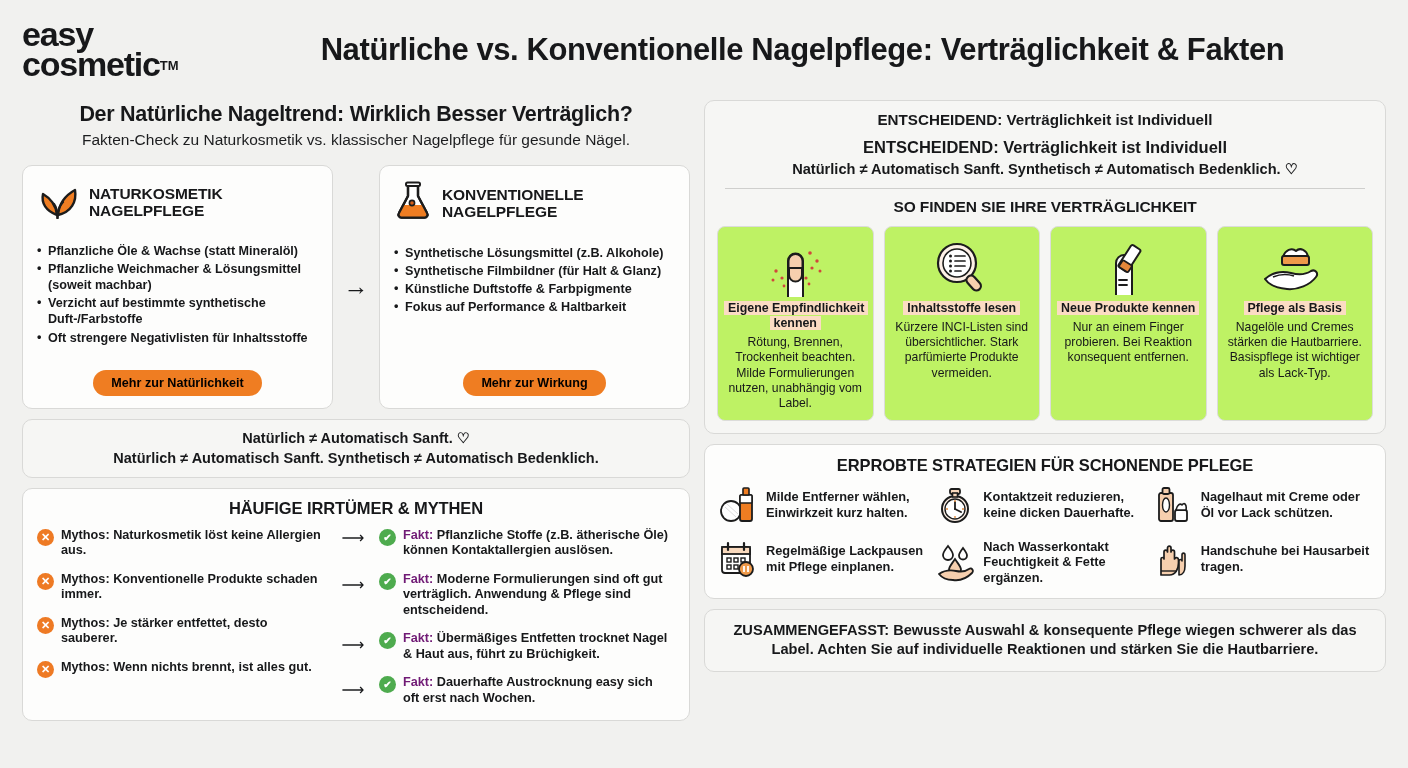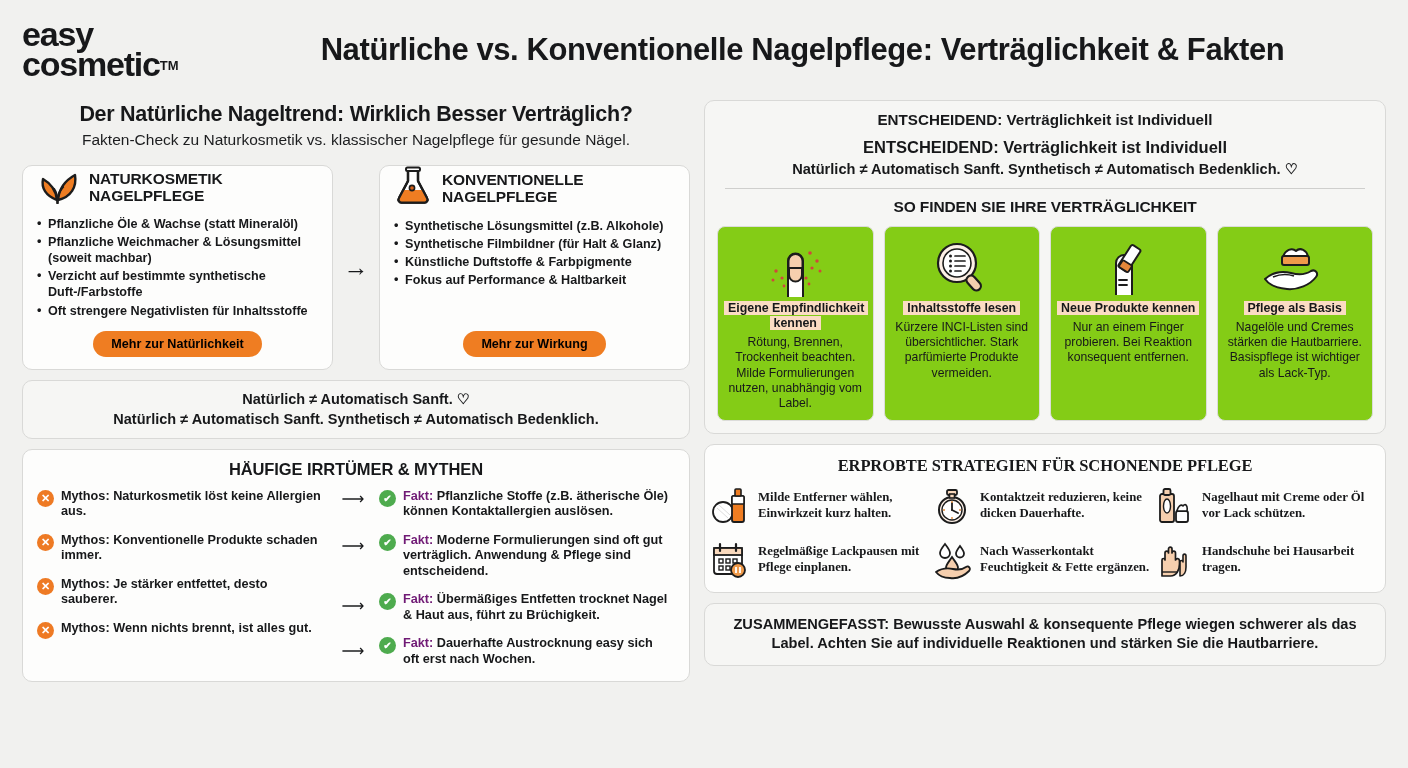--- a/index.html
+++ b/index.html
@@ -32,21 +32,21 @@
   }
   .flat { background:#f6f6f4; }
 
   
   .intro { text-align:center; padding: 2px 0 6px; }
   .intro h2 { font-size: 21.5px; font-weight: 800; letter-spacing:-0.3px; }
   .intro p  { font-size: 15.5px; font-weight: 400; margin-top: 4px; color:#1c1d1f;}
 
   
   .compare { display:flex; align-items:stretch; gap: 0; }
-  .cmp-card { width: 311px; padding: 0 14px 12px; display:flex; flex-direction:column; }
+  .cmp-card { width: 311px; padding: 15px 14px 12px; display:flex; flex-direction:column;gap:12px; }
   .cmp-head { display:flex; align-items:center; gap: 10px; margin-bottom: 8px; }
   .cmp-head .ttl { font-size: 15.5px; font-weight: 800; line-height:1.12; letter-spacing:-0.1px;}
   .cmp-list { list-style:none; }
   .cmp-list li {
     font-size: 12.6px; font-weight:700; line-height:1.28; margin-bottom:2px;
     padding-left: 11px; position:relative;
   }
   .cmp-list li:before { content:"•"; position:absolute; left:0; top:-1px; }
   .cmp-btn {
     margin: 10px auto 0; background:#ef7d22; color:#000000; font-size:12.6px; font-weight:700;
@@ -83,30 +83,30 @@
   
   .hero { padding: 10px 16px 0; }
   .hero .h1 { text-align:center; font-size:15.2px; font-weight:800; }
   .hero .h2 { text-align:center; font-size:16.5px; font-weight:800; margin-top: 10px;}
   .hero .h3 { text-align:center; font-size:14.6px; font-weight:800; margin-top: 3px;}
   .hr { height:1px; background:#cfcfcd; margin: 11px 4px 0; }
   .hero .h4 { text-align:center; font-size:15.5px; font-weight:800; margin: 9px 0 0; letter-spacing:-0.1px;}
 
   .steps { display:flex; gap: 10px; padding: 10px 12px 12px; }
   .step {
-    width: 158px; background:#84cc16; border:1px solid #dcdcda; border-radius:8px;
+    width: 158px; background:#bef264; border:1px solid #dcdcda; border-radius:8px;
     padding: 8px 6px 9px; text-align:center; display:flex; flex-direction:column; align-items:center;
   }
   .step-ico { height: 66px; display:flex; align-items:center; justify-content:center; }
   .step-ttl { font-size: 12.4px; font-weight:800; line-height:1.22; }
   .step-ttl span { background:#fbdcc3; padding: 0 4px; box-decoration-break: clone; -webkit-box-decoration-break:clone;}
   .step-txt { font-size: 12.2px; font-weight:400; line-height:1.24; margin-top:4px; }
 
   
-  .strat { padding: 11px 6px 12px; font-family: Liberation Serif, serif; }
+  .strat { padding: 11px 14px 12px; }
   .strat-grid { display:flex; gap: 0; margin-top: 9px;}
   .scol { width: 222px; }
   .srow { display:flex; gap: 9px; margin-bottom: 14px; align-items:center; }
   .srow:last-child { margin-bottom: 0; }
   .sico { flex:0 0 38px; width:38px; height:40px; display:flex; align-items:center; justify-content:center;}
   .stxt { font-size: 12.8px; font-weight:700; line-height:1.22; }
 
   
   .summary { padding: 11px 16px 12px; text-align:center; }
   .summary p { font-size: 14.6px; font-weight:800; line-height:1.3; }

